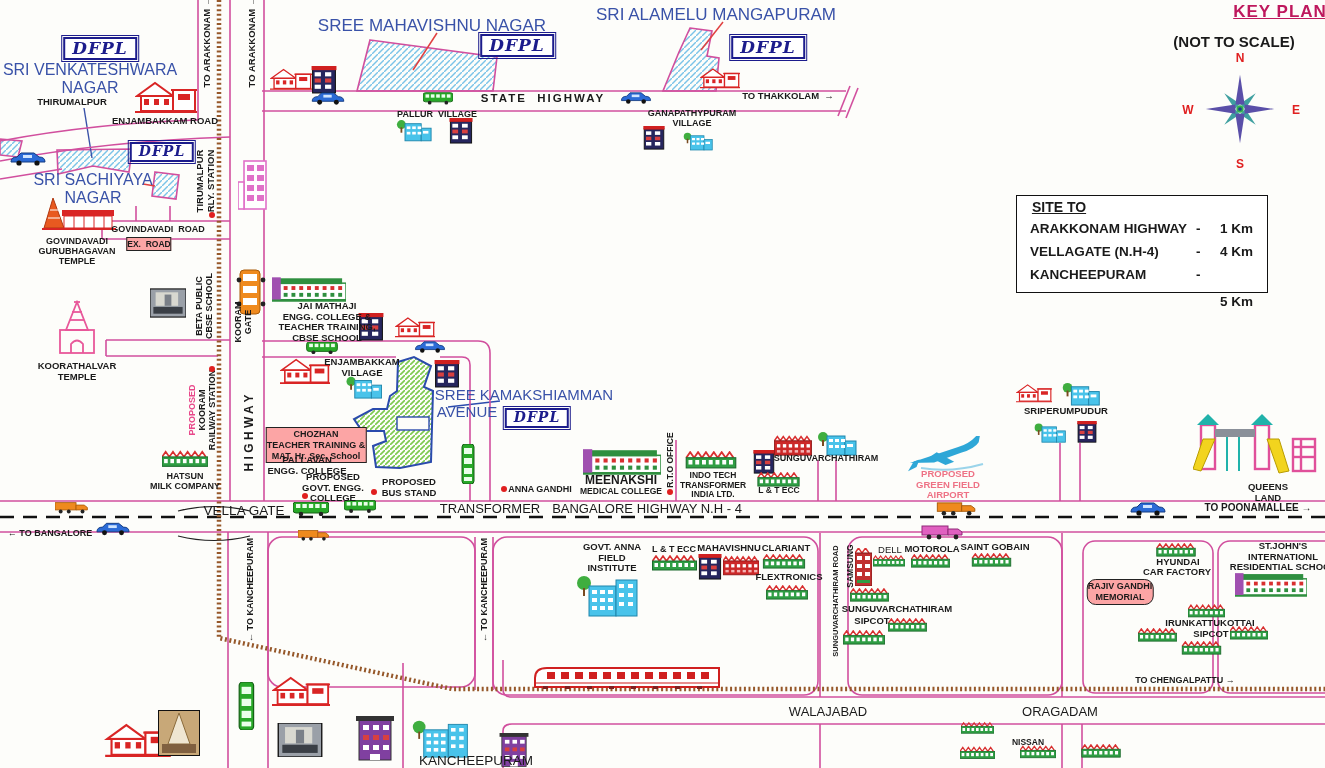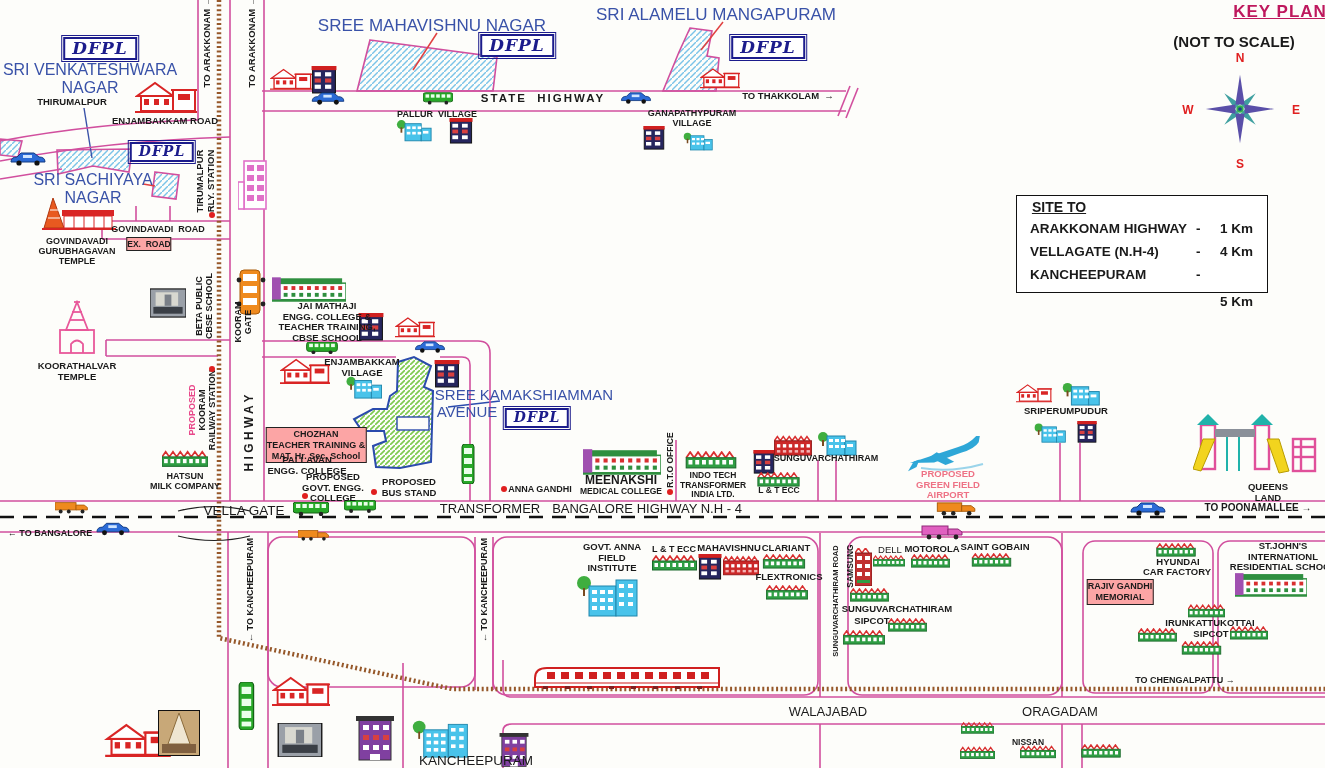--- a/index.html
+++ b/index.html
@@ -1309,21 +1309,21 @@
       <div class="lbl" style="font-size: 9.5px; font-weight: bold; left: 729px; top: 543px; transform: translateX(-50%);">MAHAVISHNU</div>
       <div class="lbl" style="font-size: 9.5px; font-weight: bold; left: 786px; top: 543px; transform: translateX(-50%);">CLARIANT</div>
       <div class="lbl" style="font-size: 9.5px; font-weight: bold; left: 789px; top: 572px; transform: translateX(-50%);">FLEXTRONICS</div>
       <div class="lbl" style="font-size: 7.5px; font-weight: bold; left: 836px; top: 601px; transform: translate(-50%, -50%) rotate(-90deg);">SUNGUVARCHATHIRAM ROAD</div>
       <div class="lbl" style="font-size: 8.5px; font-weight: bold; left: 851px; top: 566px; transform: translate(-50%, -50%) rotate(-90deg);">SAMSUNG</div>
       <div class="lbl" style="font-size: 9.5px; font-weight: normal; left: 890px; top: 545px; transform: translateX(-50%);">DELL</div>
       <div class="lbl" style="font-size: 9.5px; font-weight: bold; left: 932px; top: 544px; transform: translateX(-50%);">MOTOROLA</div>
       <div class="lbl" style="font-size: 9.5px; font-weight: bold; left: 995px; top: 542px; transform: translateX(-50%);">SAINT GOBAIN</div>
       <div class="lbl" style="font-size: 9.5px; font-weight: bold; left: 897px; top: 604px; transform: translateX(-50%);">SUNGUVARCHATHIRAM</div>
       <div class="lbl" style="font-size: 9.5px; font-weight: bold; left: 872px; top: 616px; transform: translateX(-50%);">SIPCOT</div>
-      <div class="lbl boxed" style="font-size: 9px; font-weight: bold; left: 1120px; top: 543px; transform: translateX(-50%);">RAJIV GANDHI
+      <div class="lbl boxed" style="font-size: 9px; font-weight: bold; left: 1120px; top: 543px; transform: translateX(-50%); border-radius: 9px;">RAJIV GANDHI
 MEMORIAL</div>
       <div class="lbl" style="font-size: 9.5px; font-weight: bold; left: 1178px; top: 557px; transform: translateX(-50%);">HYUNDAI</div>
       <div class="lbl" style="font-size: 9.5px; font-weight: bold; left: 1177px; top: 567px; transform: translateX(-50%);">CAR FACTORY</div>
       <div class="lbl" style="font-size: 9.5px; font-weight: bold; left: 1283px; top: 541px; transform: translateX(-50%);">ST.JOHN'S
 INTERNATIONL
 RESIDENTIAL SCHOOL</div>
       <div class="lbl" style="font-size: 9.5px; font-weight: bold; left: 1210px; top: 618px; transform: translateX(-50%);">IRUNKATTUKOTTAI</div>
       <div class="lbl" style="font-size: 9.5px; font-weight: bold; left: 1211px; top: 629px; transform: translateX(-50%);">SIPCOT</div>
       <div class="lbl" style="font-size: 9px; font-weight: bold; left: 1185px; top: 675px; transform: translateX(-50%);">TO CHENGALPATTU →</div>
       <div class="lbl" style="font-size: 13px; left: 828px; top: 705px; transform: translateX(-50%);">WALAJABAD</div>

